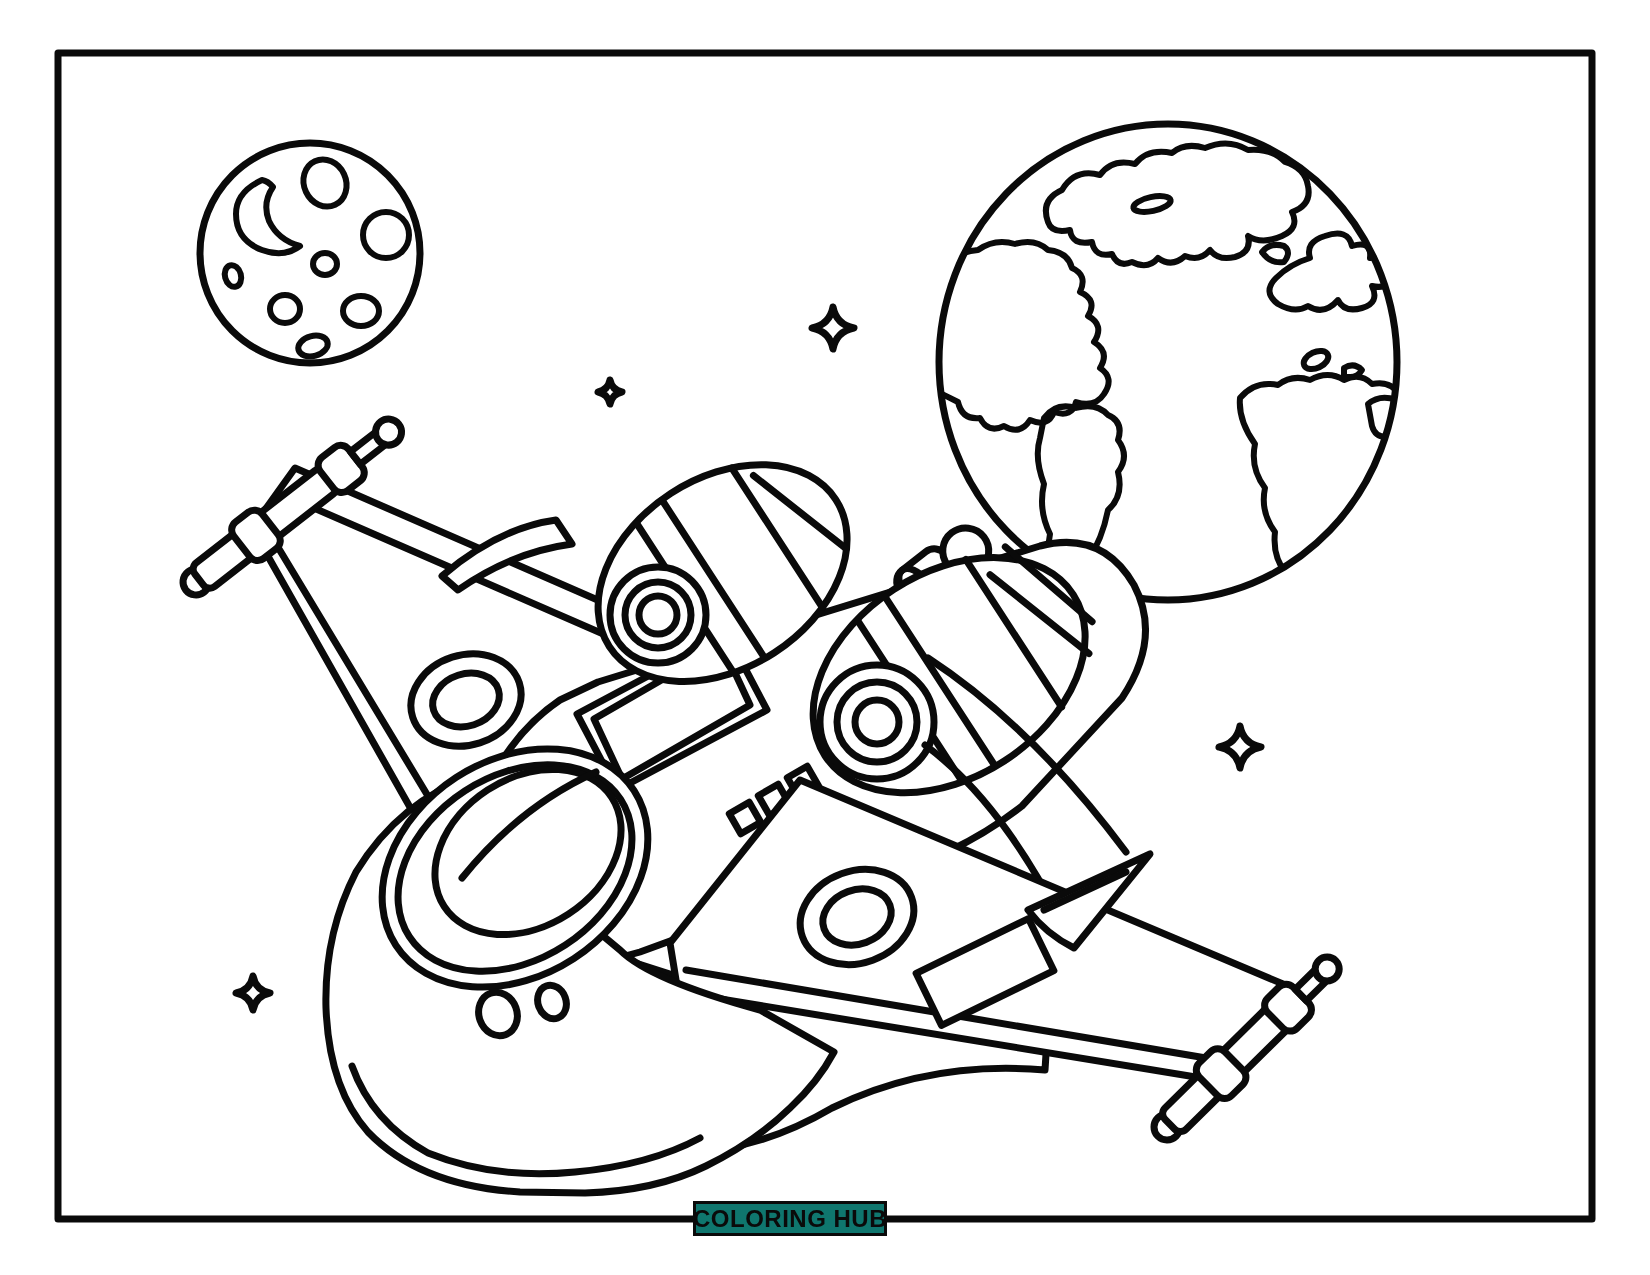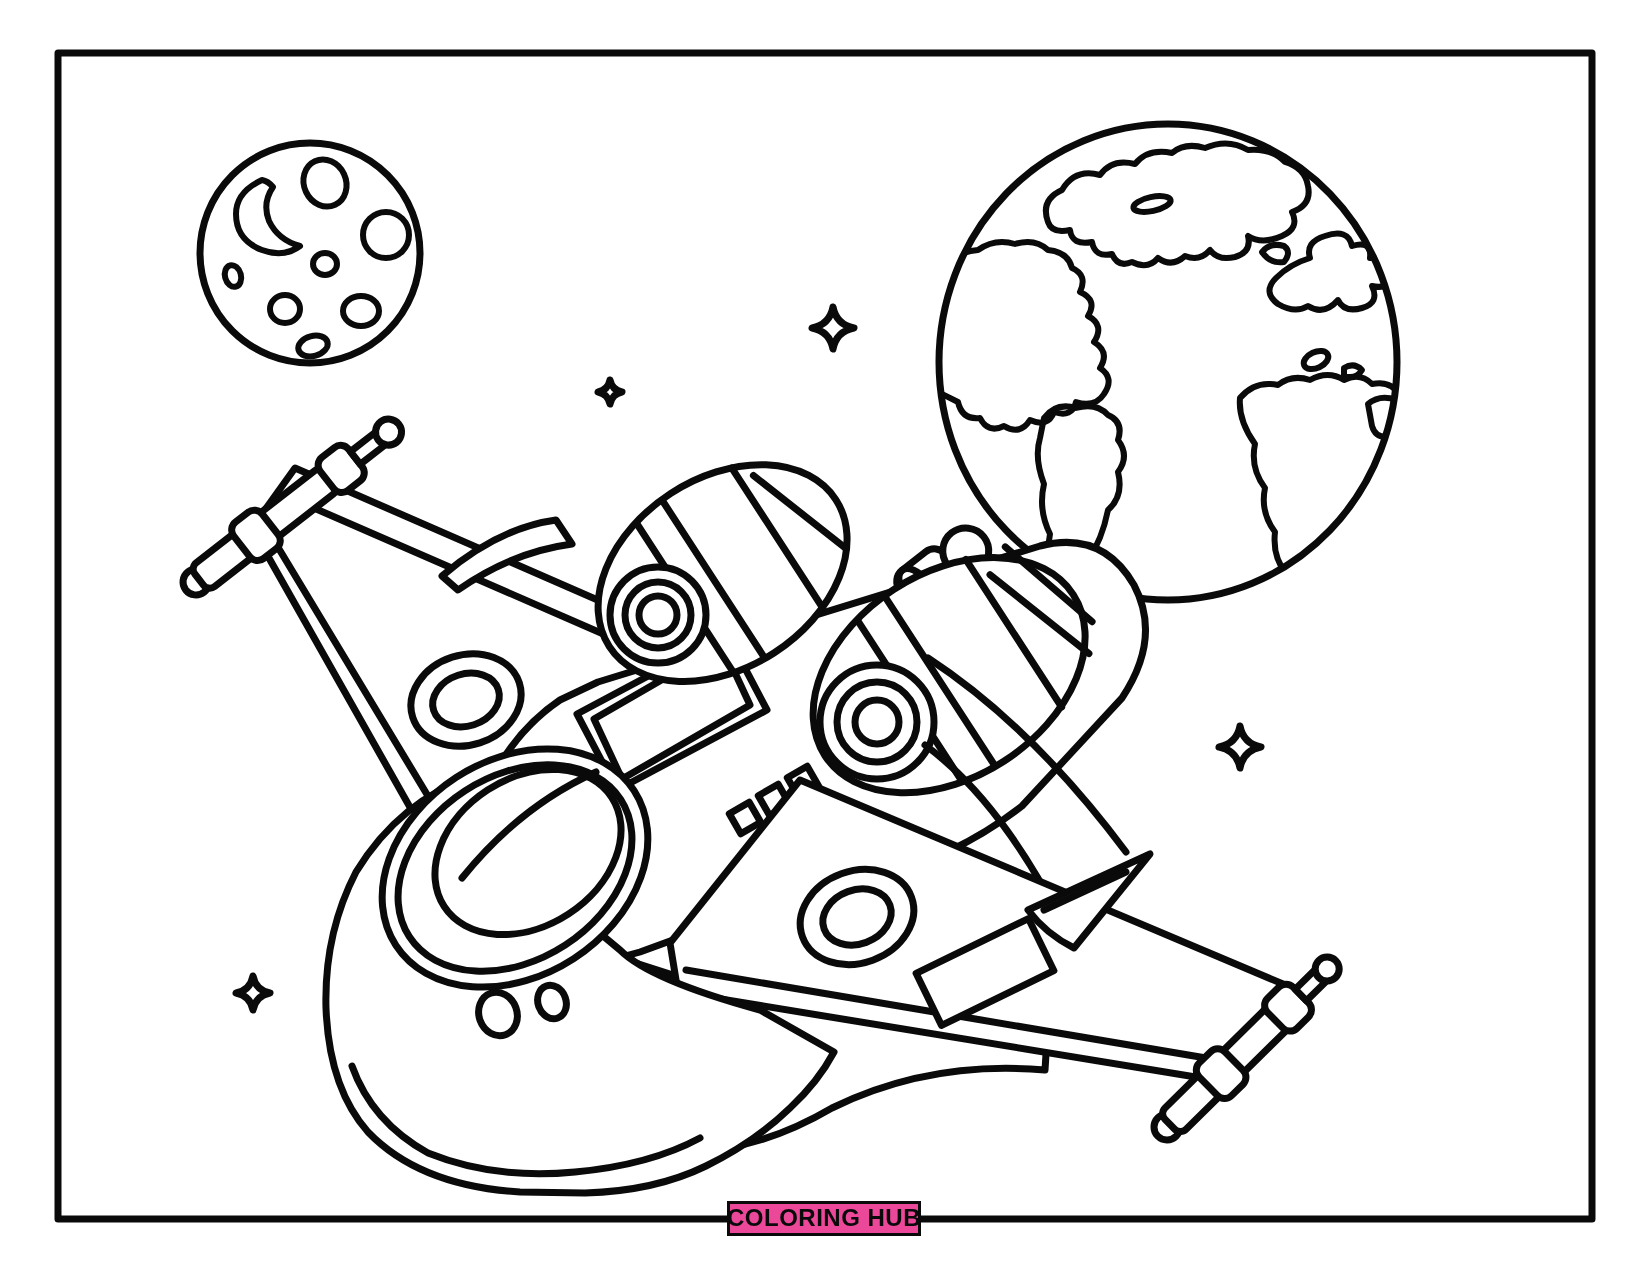--- a/index.html
+++ b/index.html
@@ -4,23 +4,23 @@
 <style>
   :root { --line:#0a0a0a; --bg:#ffffff; }
   html,body { margin:0; padding:0; background:var(--bg); }
   .page { position:relative; width:1650px; height:1275px; background:var(--bg); overflow:hidden;
           font-family:"Liberation Sans", sans-serif; }
   svg { position:absolute; left:0; top:0; }
   svg * { stroke:var(--line); stroke-linejoin:round; stroke-linecap:round; }
   .sh { fill:#ffffff; stroke-width:7; }   
   .ln { fill:none;    stroke-width:7; }   
   .t6 { stroke-width:6; }
-  .footer-badge { position:absolute; left:727px; top:1201px; width:194px; height:35px;
-          box-sizing:border-box; background:#ec4899; border:3px solid var(--line);
-          display:flex; justify-content:center;
+  .footer-badge { position:absolute; left:693px; top:1201px; width:194px; height:35px;
+          box-sizing:border-box; background:#0f766e; border:3px solid var(--line);
+          display:flex; align-items:center; justify-content:center;
           font-weight:bold; font-size:24px; letter-spacing:0.5px; color:var(--line);
           font-family:"Liberation Sans", sans-serif; white-space:nowrap; z-index:5; }
 </style>
 </head>
 <body>
 
 <div class="page">
 <svg width="1650" height="1275" viewBox="0 0 1650 1275">
   <defs>
     <clipPath id="earthClip">

